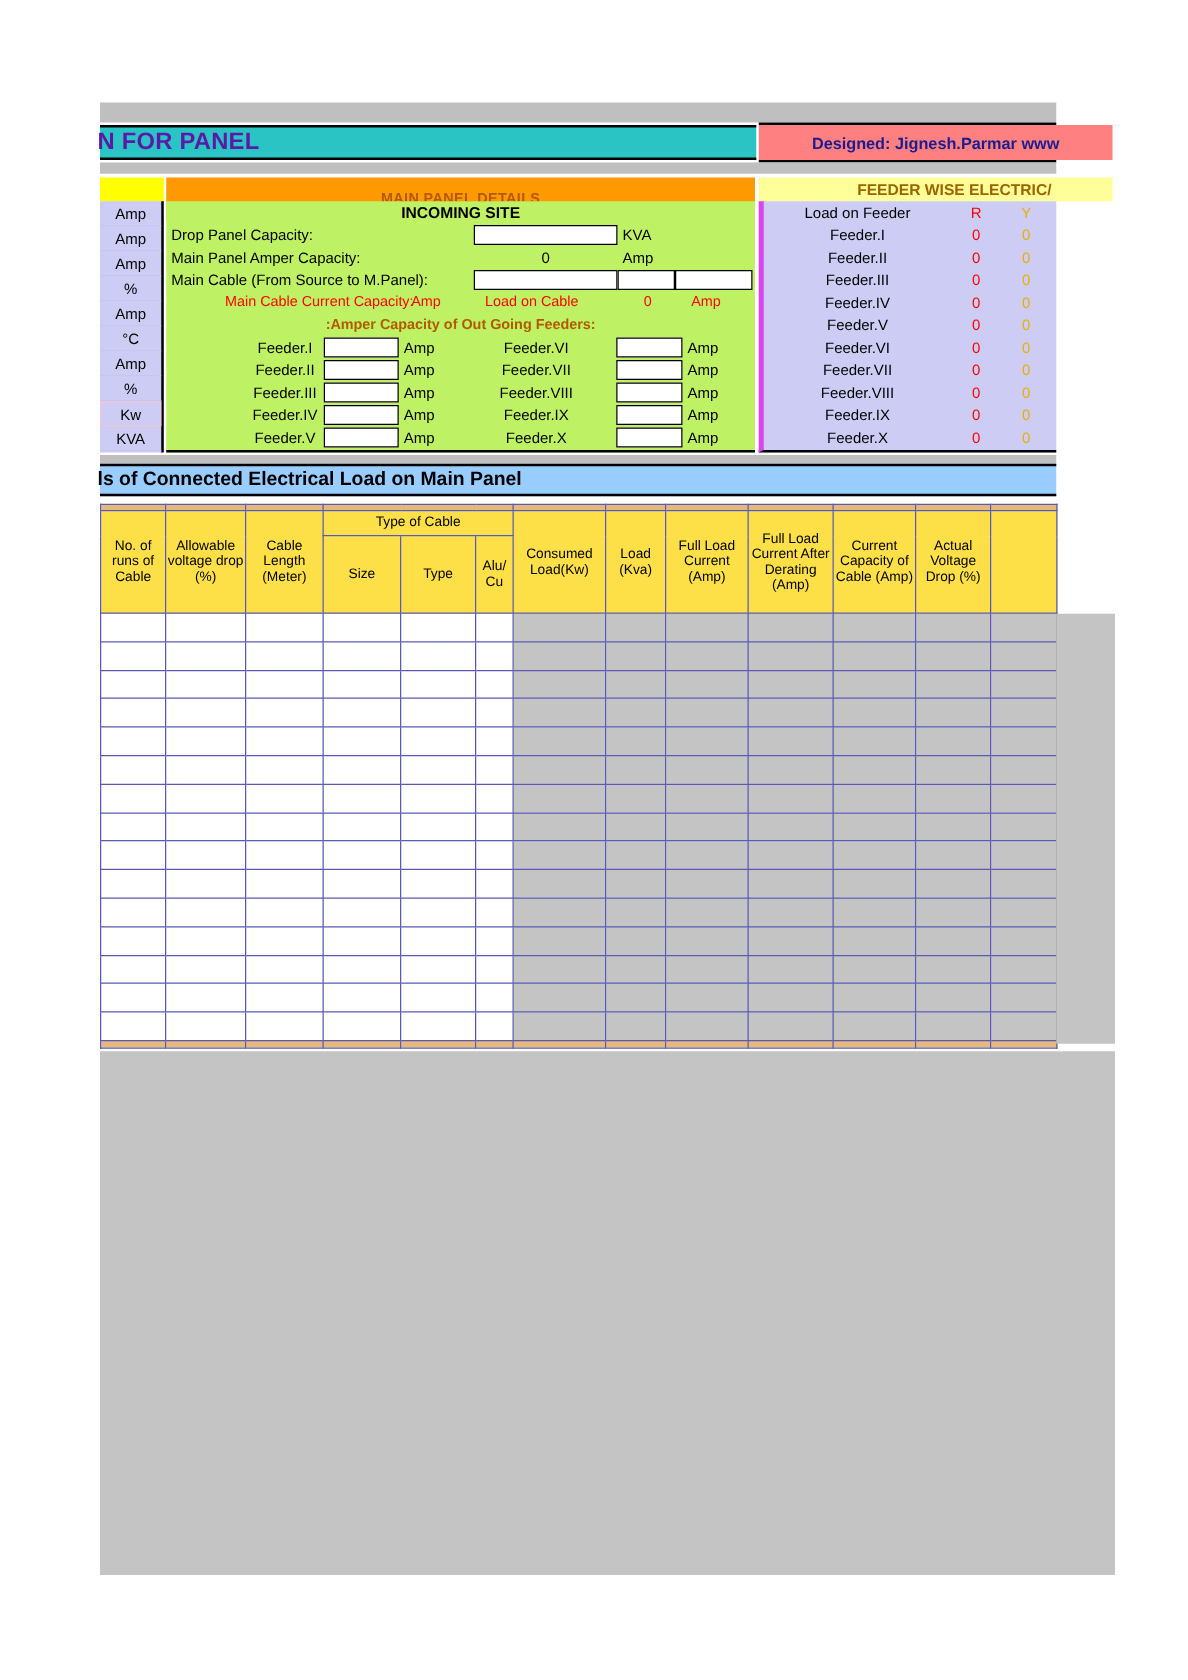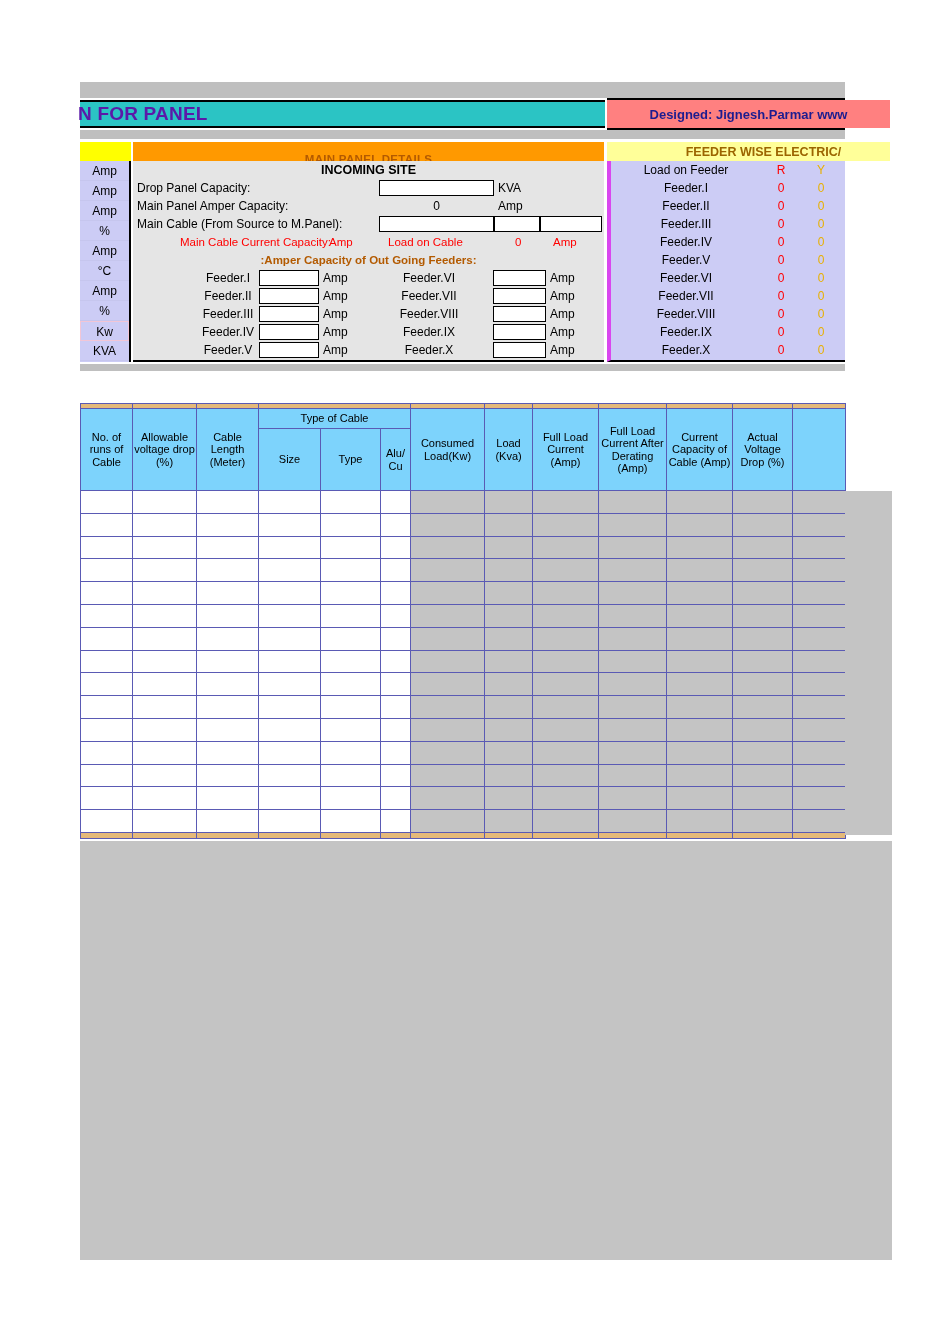--- a/index.html
+++ b/index.html
@@ -103,21 +103,21 @@
   }
   .unit-cell.kw {
     border: 1px solid #f2c6d6;
     background: #ccccf5;
   }
 
   
   .mpd {
     position: absolute; left: 133px; top: 161px;
     width: 471px; height: 201px;
-    background: #e5e5e5;
+    background: #bef264;
     border-bottom: 2px solid #000;
     box-sizing: border-box;
   }
   .mpd-row { position: relative; height: 18px; font-size: 12px; color:#000; }
   .mpd-center {
     text-align: center; font-weight: bold; font-size: 12.5px; line-height: 18px;
   }
   .mpd-label { position:absolute; left: 4px; top: 0; line-height:18px; }
   .mpd-unit  { position:absolute; line-height:18px; }
   .inp {
@@ -186,21 +186,21 @@
     color: #000;
   }
   table.grid th, table.grid td {
     border: 1px solid #5a5ab4;
     padding: 0;
     text-align: center;
     vertical-align: middle;
     box-sizing: border-box;
   }
   table.grid thead th {
-    background: #7dd3fc;
+    background: #fde047;
     font-weight: normal;
     font-size: 11px;
     line-height: 1.12;
     padding: 1px 1px;
   }
   .topband td {
     height: 5px;
     background: #e4b97a;
     border: none;
     border-left: 1px solid #b98a3a;
@@ -394,20 +394,23 @@
       <span class="y c-y">0</span>
     </div>
     <div class="fw-row">
       <span class="nm">Feeder.X</span>
       <span class="r c-r">0</span>
       <span class="y c-y">0</span>
     </div>
   </div>
 
   <div class="blue-strip-above"></div>
+  <div class="blue-banner">
+    <span class="txt">ls of Connected Electrical Load on Main Panel</span>
+  </div>
 
   <div class="tbl-wrap">
     <table class="grid">
       <colgroup>
         <col style="width:52px">
           <col style="width:64px">
           <col style="width:62px">
         <col style="width:62px">
           <col style="width:60px">
           <col style="width:30px">

